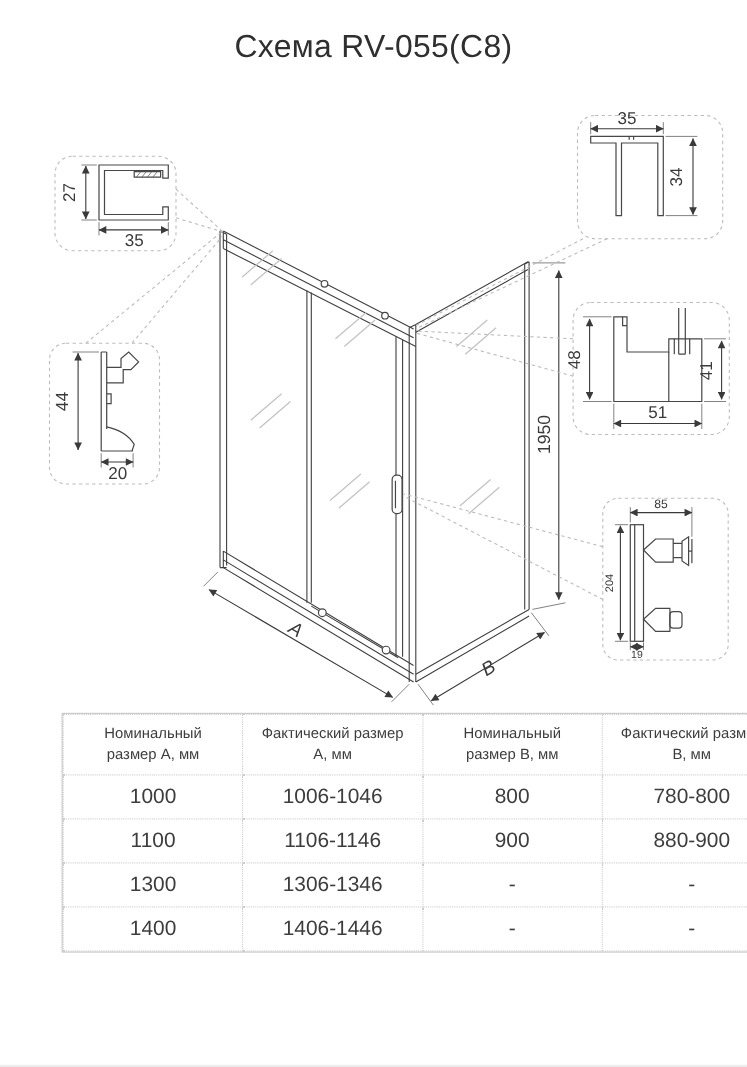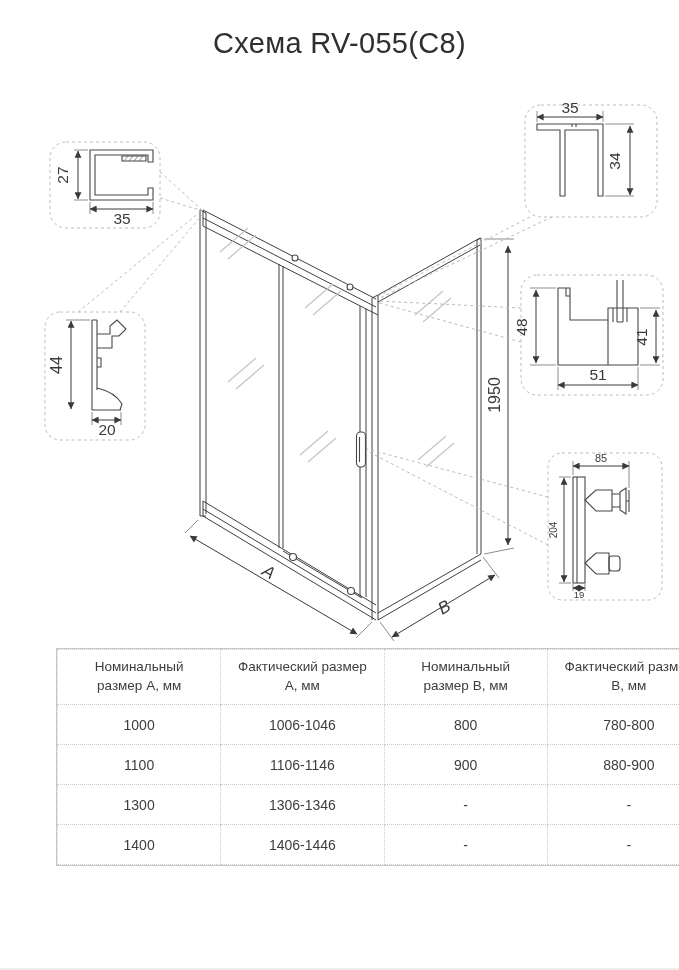--- a/index.html
+++ b/index.html
@@ -21,21 +21,21 @@
   .shine{stroke:#c4c4c4;stroke-width:1.2;fill:none}
   .dim{stroke:#3a3a3a;stroke-width:1;fill:none}
   .ext{stroke:#5c5c5c;stroke-width:.7;fill:none}
   .whitefill{fill:#fff}
   .table-wrap{position:absolute;left:56px;top:648px;width:656px;border:1px solid #c7c7c7;
               box-sizing:border-box;background:#fff;}
   table.sizes{width:100%;border-collapse:collapse;table-layout:fixed;}
   .sizes th,.sizes td{border:1px dotted #cccccc;text-align:center;color:#3d3d3d;
                       font-weight:400;vertical-align:middle;}
   .sizes th{font-size:13.5px;height:54px;line-height:1.4;padding:0 16px;}
-  .sizes td{font-size:14px;height:37px;}
+  .sizes td{font-size:19px;height:37px;}
   .bottom-rule{position:absolute;left:0;bottom:0;width:100%;height:2px;background:#ededed;}
 </style>
 </head>
 <body>
 
 <div class="page">
 
   <div class="title">Схема RV-055(C8)</div>
 
   <svg class="diagram" width="679" height="645" viewBox="0 0 679 645">

